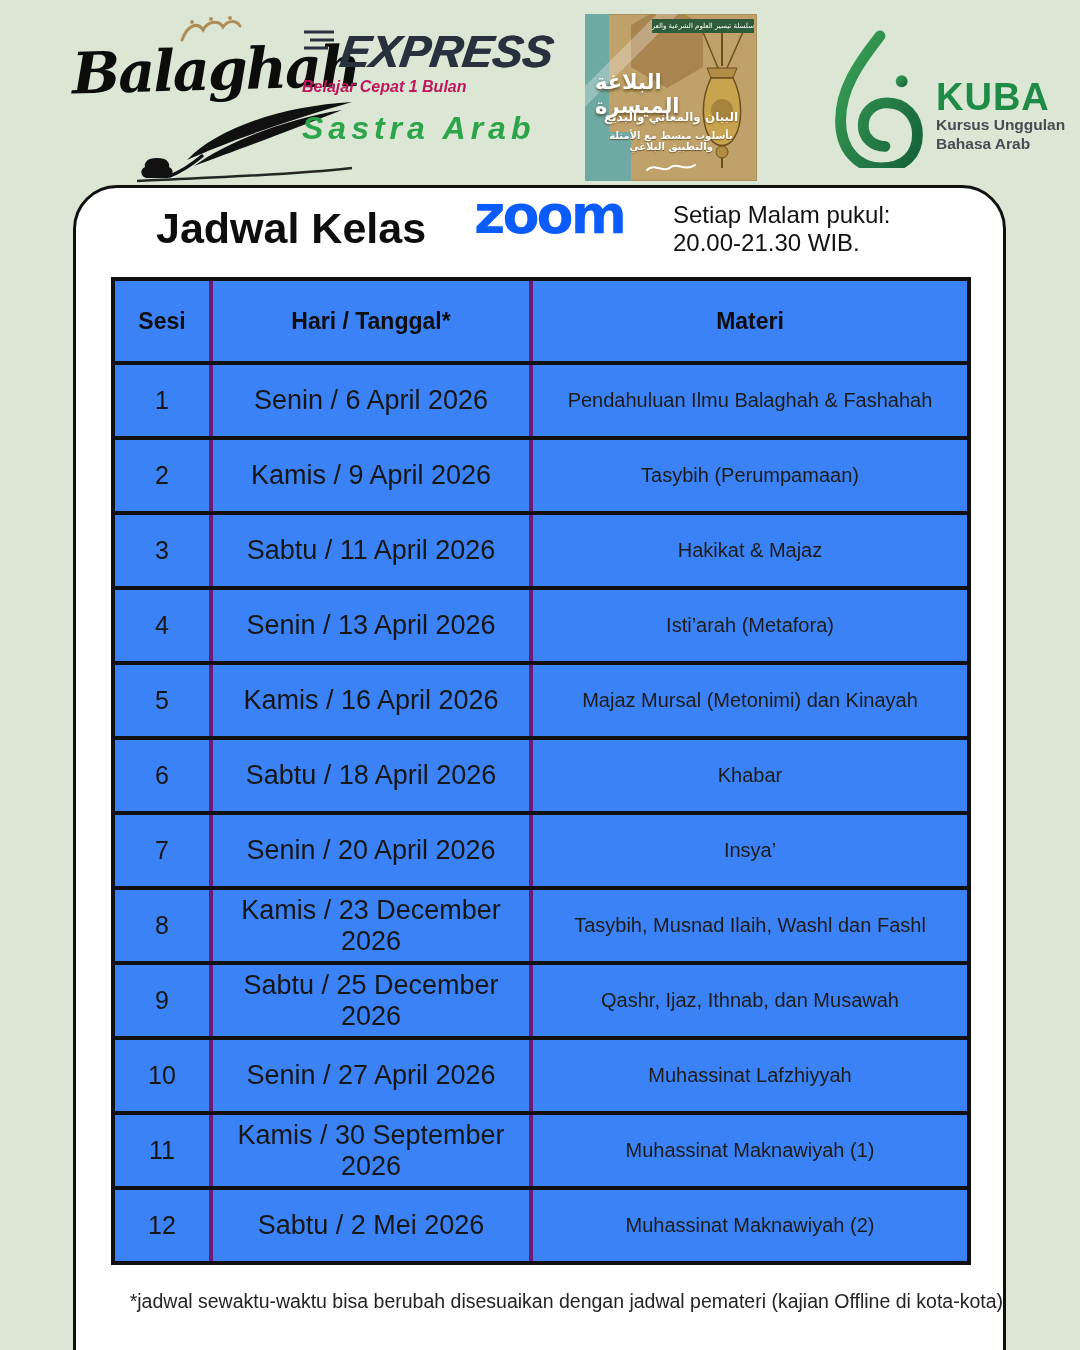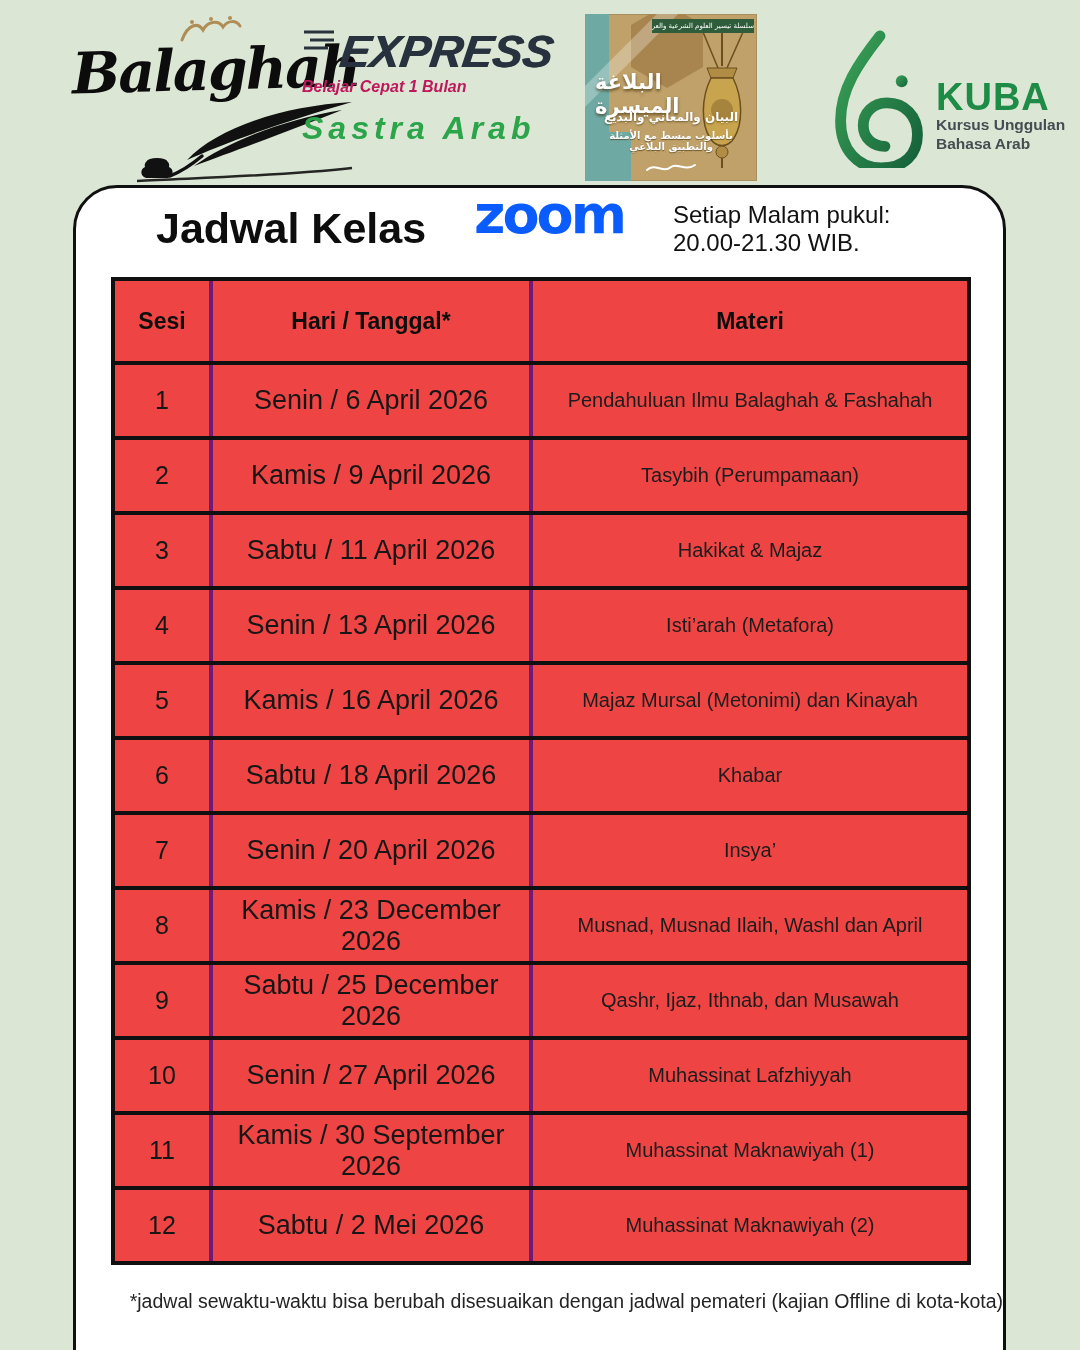--- a/index.html
+++ b/index.html
@@ -90,21 +90,21 @@
     font-family:"DejaVu Sans",sans-serif;font-weight:700;font-size:54px;
     color:#0B5CFF;letter-spacing:-3px;line-height:66px;
   }
   .time-block{
     position:absolute;left:597px;top:13px;width:300px;
     font-size:24px;font-weight:500;color:#111;line-height:28px;
   }
 
   .schedule-table{
     position:absolute;left:35px;top:89px;width:860px;
-    border:4px solid #101010;box-sizing:border-box;background:#ef4444;
+    border:4px solid #101010;box-sizing:border-box;background:#3b82f6;
   }
   .t-head,.t-row{display:grid;grid-template-columns:94px 320px 1fr;}
   .t-head{height:80px;border-bottom:4px solid #101010;}
   .t-row{height:71px;}
   .t-row + .t-row{border-top:4px solid #101010;}
   .cell{display:flex;align-items:center;justify-content:center;text-align:center;}
   .cell:nth-child(2),.cell:nth-child(3){border-left:4px solid #701a75;}
   .h-cell{font-size:23px;font-weight:800;color:#0d0d0d;}
   .c-sesi{font-size:25px;color:#161616;}
   .c-date{font-size:27px;color:#161616;}
@@ -246,21 +246,21 @@
 
   <div class="t-row">
     <div class="cell c-sesi">7</div>
     <div class="cell c-date">Senin / 20 April 2026</div>
     <div class="cell c-materi">Insya’</div>
   </div>
 
   <div class="t-row">
     <div class="cell c-sesi">8</div>
     <div class="cell c-date">Kamis / 23 December 2026</div>
-    <div class="cell c-materi">Musnad, Musnad Ilaih, Washl dan April</div>
+    <div class="cell c-materi">Tasybih, Musnad Ilaih, Washl dan Fashl</div>
   </div>
 
   <div class="t-row">
     <div class="cell c-sesi">9</div>
     <div class="cell c-date">Sabtu / 25 December 2026</div>
     <div class="cell c-materi">Qashr, Ijaz, Ithnab, dan Musawah</div>
   </div>
 
   <div class="t-row">
     <div class="cell c-sesi">10</div>

